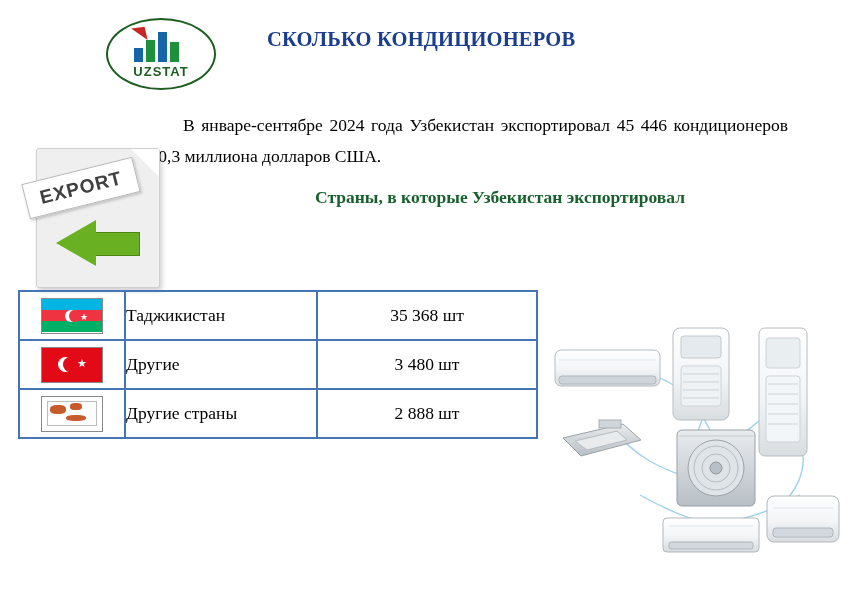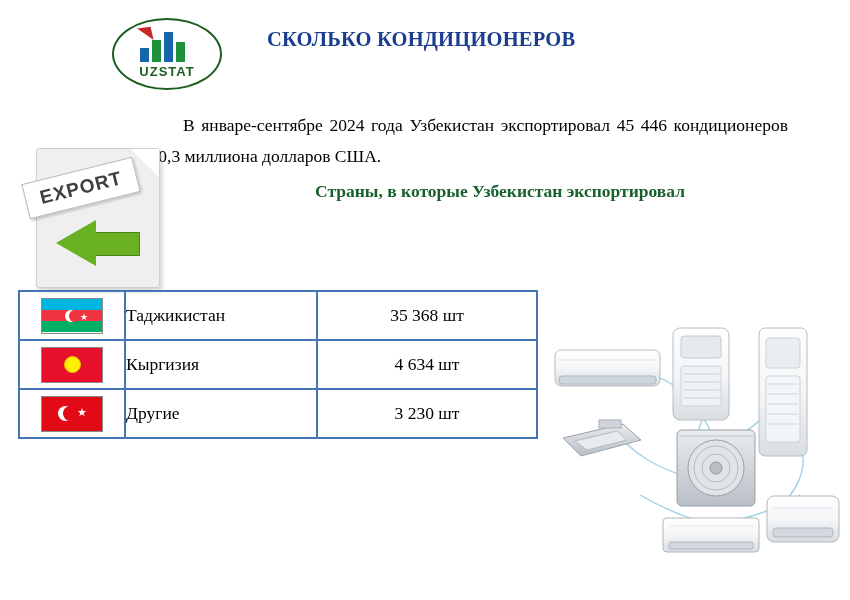--- a/index.html
+++ b/index.html
@@ -19,21 +19,21 @@
   
   .header {
     position: absolute;
     top: 10px;
     left: 0;
     width: 850px;
     height: 85px;
   }
   .logo {
     position: absolute;
-    left: 112px;
+    left: 106px;
     top: 8px;
     width: 110px;
     height: 72px;
   }
   .logo-oval {
     position: absolute;
     left: 0; top: 0;
     width: 110px;
     height: 72px;
     border: 2px solid #1b5e20;
@@ -104,21 +104,21 @@
     font-size: 17.5px;
     line-height: 31px;
     text-align: justify;
     text-indent: 55px;
   }
 
   
   .subtitle {
     position: absolute;
     left: 200px;
-    top: 178px;
+    top: 184px;
     width: 600px;
     text-align: center;
     font-weight: bold;
     font-size: 17.5px;
     line-height: 26px;
     color: #18612e;
   }
 
   
   .export-card {
@@ -351,35 +351,36 @@
         <td class="flag-cell">
           <span class="flag flag-az">
             <i></i><i></i><i></i><span class="cm"></span><span class="cm2"></span><span class="st">★</span>
           </span>
         </td>
         <td class="name-cell">Таджикистан</td>
         <td class="value-cell">35 368 шт</td>
       </tr>
       <tr>
         <td class="flag-cell">
-          <span class="flag flag-kg">
-            <span class="sun"></span>
-          </span>
-        </td>
-        <td class="name-cell">Кыргизия</td>
-        <td class="value-cell">4 634 шт</td>
-      </tr>
-      <tr>
-        <td class="flag-cell">
           <span class="flag flag-tr">
             <span class="cm"></span><span class="cm2"></span><span class="st">★</span>
           </span>
         </td>
         <td class="name-cell">Другие</td>
-        <td class="value-cell">3 230 шт</td>
+        <td class="value-cell">3 480 шт</td>
+      </tr>
+      <tr>
+        <td class="flag-cell">
+          <span class="flag flag-other">
+            <span class="globe"></span>
+            <span class="c1"></span><span class="c2"></span><span class="c3"></span>
+          </span>
+        </td>
+        <td class="name-cell">Другие страны</td>
+        <td class="value-cell">2 888 шт</td>
       </tr>
     </tbody>
   </table>
 </div>
 
 <div class="ac-area">
   <svg width="300" height="265" viewBox="0 0 300 265" xmlns="http://www.w3.org/2000/svg">
     <defs>
       <linearGradient id="gwhite" x1="0" y1="0" x2="0" y2="1">
         <stop offset="0%" stop-color="#ffffff"></stop>

